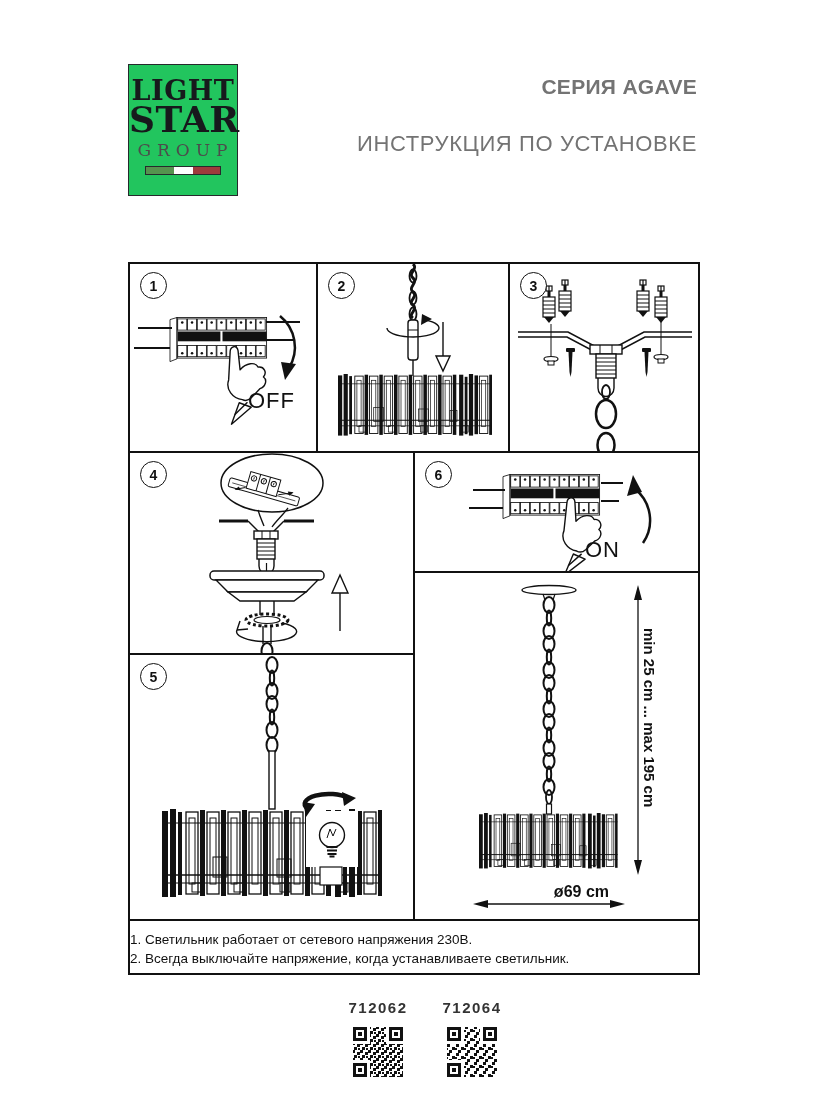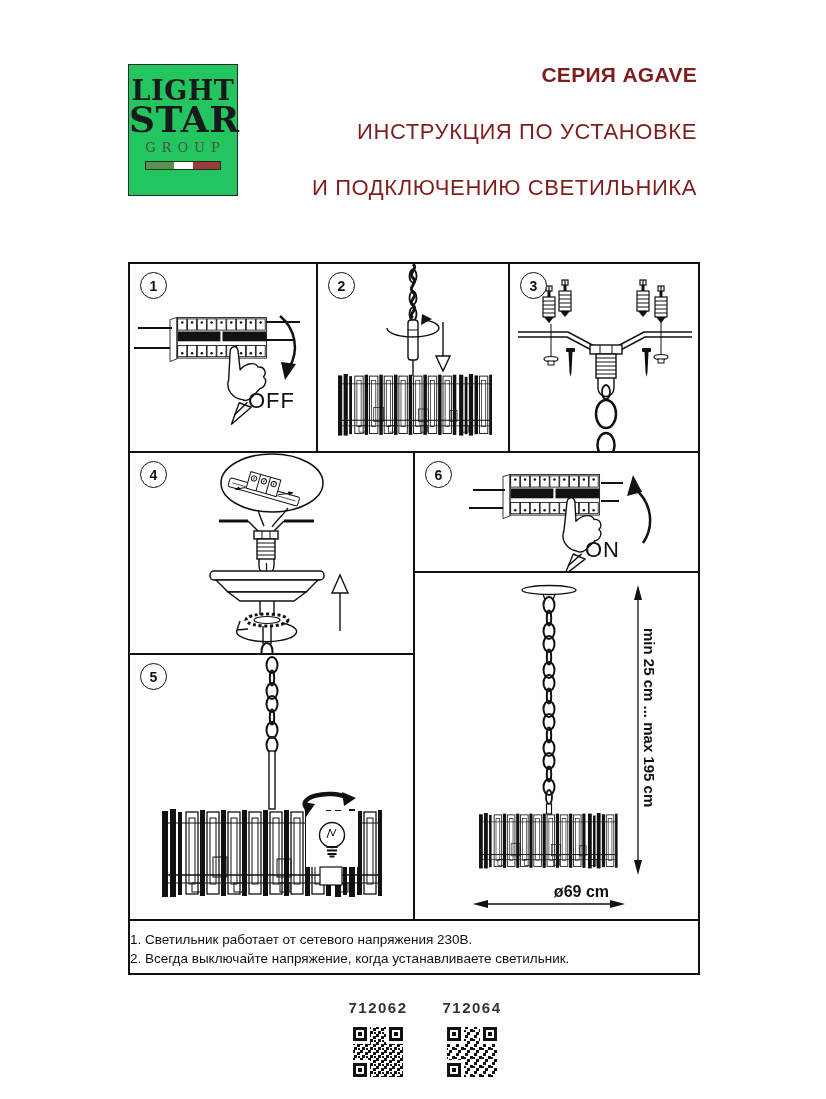--- a/index.html
+++ b/index.html
@@ -6,28 +6,28 @@
   .page{position:relative;width:826px;height:1099px;background:#fff;overflow:hidden;
         font-family:"Liberation Sans",sans-serif;color:#111;}
   svg{display:block;}
   
   .logo-box{position:absolute;left:128px;top:64px;width:110px;height:132px;
             border:1.5px solid #26292c;box-sizing:border-box;text-align:center;background:#22c55e;}
   .logo-light{margin-top:13px;font-family:"DejaVu Serif",serif;font-weight:700;
               font-size:27px;line-height:25px;letter-spacing:.5px;color:#17191c;}
   .logo-star{font-family:"DejaVu Serif",serif;font-weight:700;font-size:36px;
              line-height:33px;letter-spacing:.5px;color:#17191c;}
-  .logo-group{margin-top:4px;font-family:"DejaVu Serif",serif;font-size:13px;
+  .logo-group{margin-top:4px;font-family:"DejaVu Serif",serif;font-size:17px;
               letter-spacing:6px;padding-left:5px;color:#4c4c4c;}
   .logo-flag{width:74px;height:7px;margin:6px auto 0;border:1px solid #26292c;
              display:flex;box-sizing:content-box;}
   .logo-flag .g{width:38%;background:#55934e;}
   .logo-flag .w{width:26%;background:#fff;}
   .logo-flag .r{width:36%;background:#9e3a3c;}
-  .title-block{position:absolute;right:129px;top:60px;text-align:right;color:#7f1d1d;}
+  .title-block{position:absolute;right:129px;top:72px;text-align:right;color:#737373;}
   .series-line{font-size:21px;font-weight:700;line-height:30px;letter-spacing:.3px;}
   .instr-block{margin-top:16px;}
   .instr-line{font-size:22px;font-weight:400;line-height:28px;letter-spacing:.6px;margin-top:28px;}
   
   .grid{position:absolute;left:128px;top:262px;width:572px;height:713px;
         border:2px solid #111;box-sizing:border-box;background:#fff;}
   .panel{position:absolute;box-sizing:border-box;overflow:hidden;background:#fff;}
   .p1{left:0;top:0;width:188px;height:189px;border-right:2px solid #111;border-bottom:2px solid #111;}
   .p2{left:188px;top:0;width:192px;height:189px;border-right:2px solid #111;border-bottom:2px solid #111;}
   .p3{left:380px;top:0;width:188px;height:189px;border-bottom:2px solid #111;}
@@ -198,21 +198,20 @@
       <span class="g"></span>
         <span class="w"></span>
         <span class="r"></span>
     </div>
   </div>
 
   <div class="title-block">
     <div class="series-line">СЕРИЯ AGAVE</div>
     <div class="instr-block">
       <div class="instr-line">ИНСТРУКЦИЯ ПО УСТАНОВКЕ</div>
-      <div class="instr-line">И ПОДКЛЮЧЕНИЮ СВЕТИЛЬНИКА</div>
     </div>
   </div>
 
   <div class="grid">
 
     <section class="panel p1">
       <span class="stepnum">1</span>
       <svg width="186" height="187" viewBox="0 0 186 187">
         <g stroke="#111">
           <line x1="8" y1="64" x2="42" y2="64" stroke-width="2"></line>

